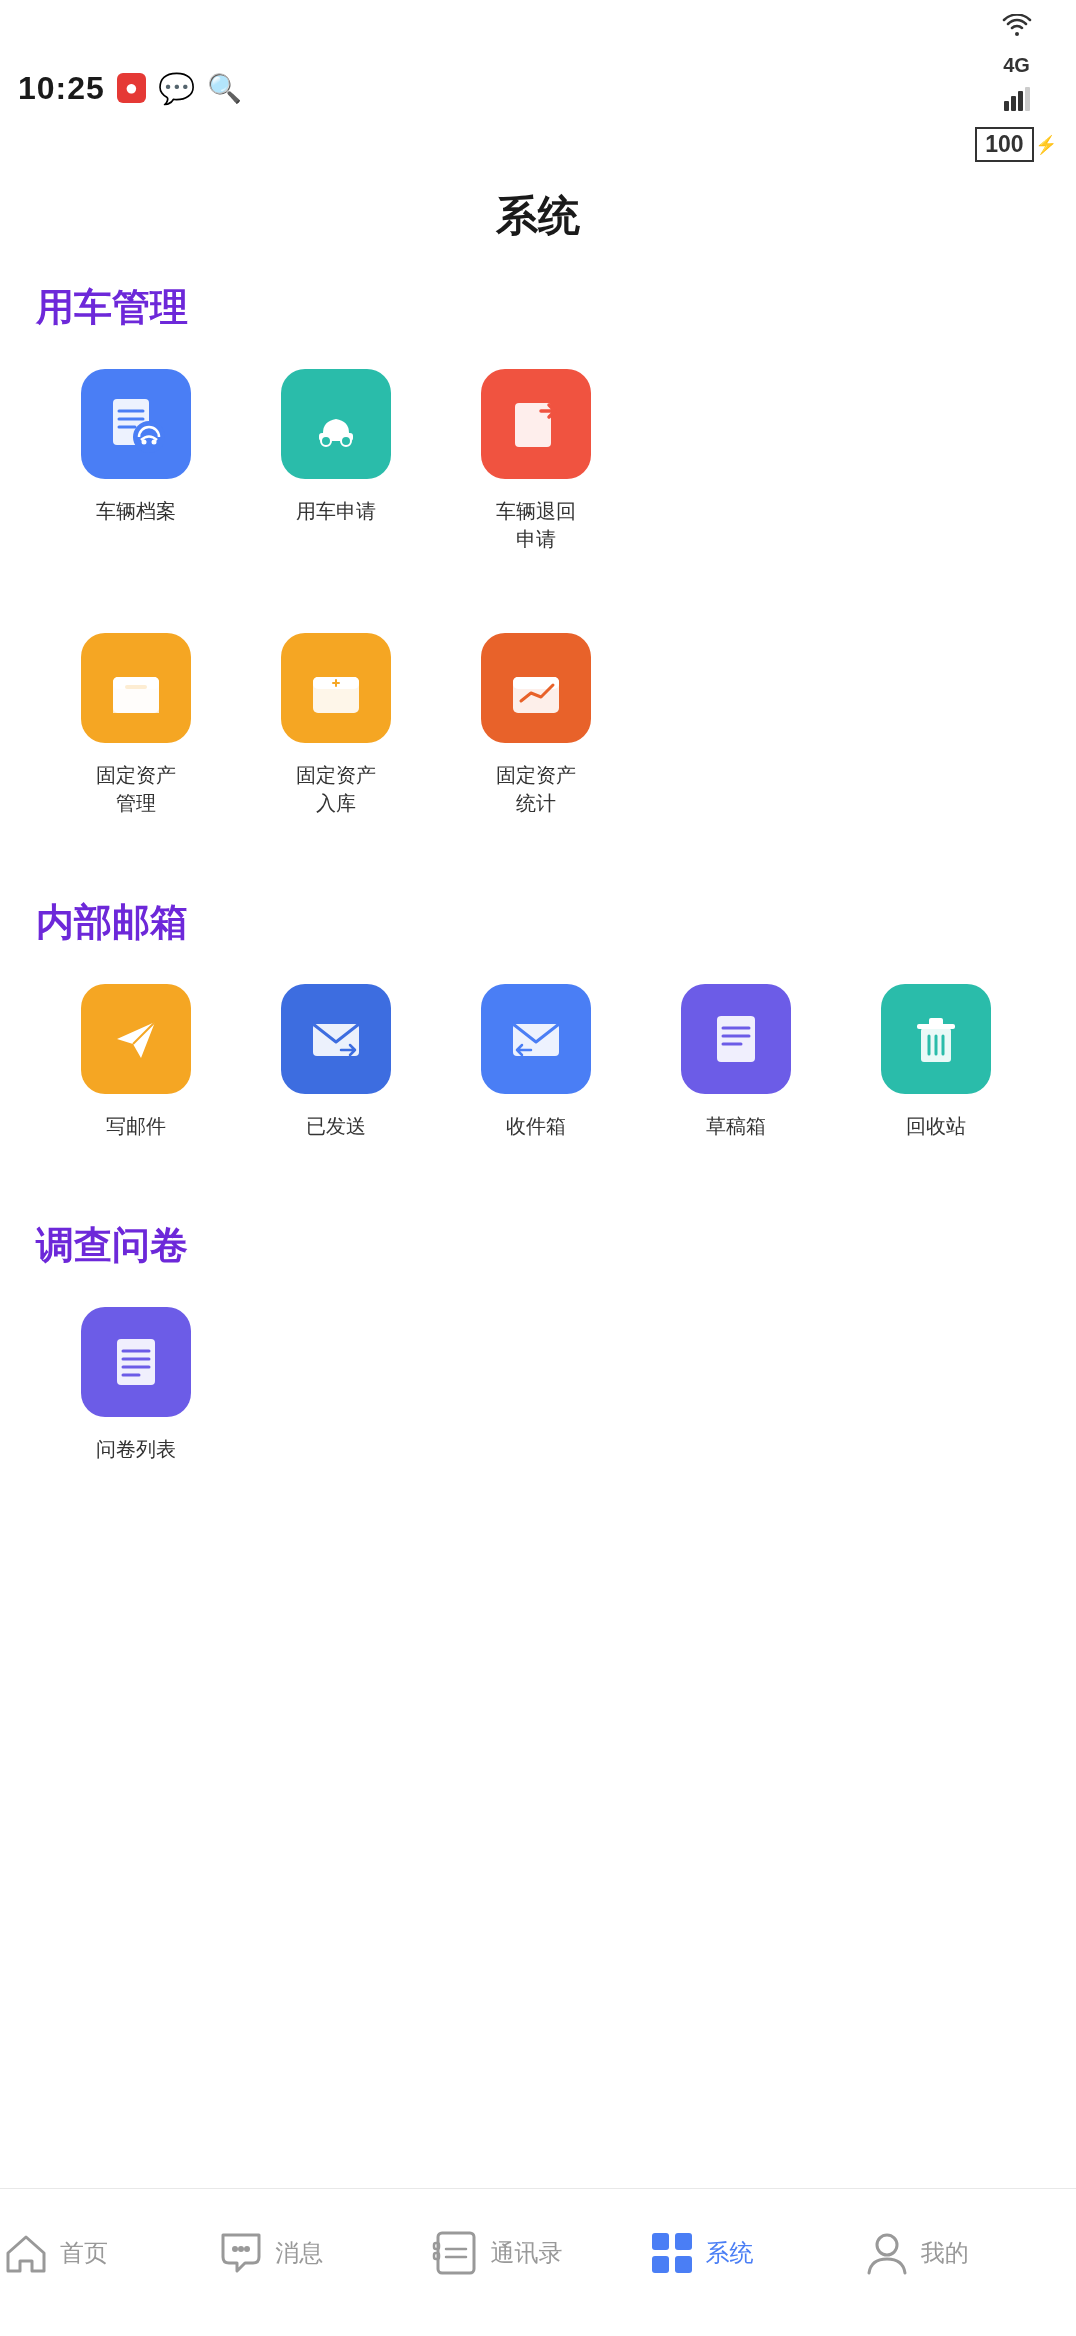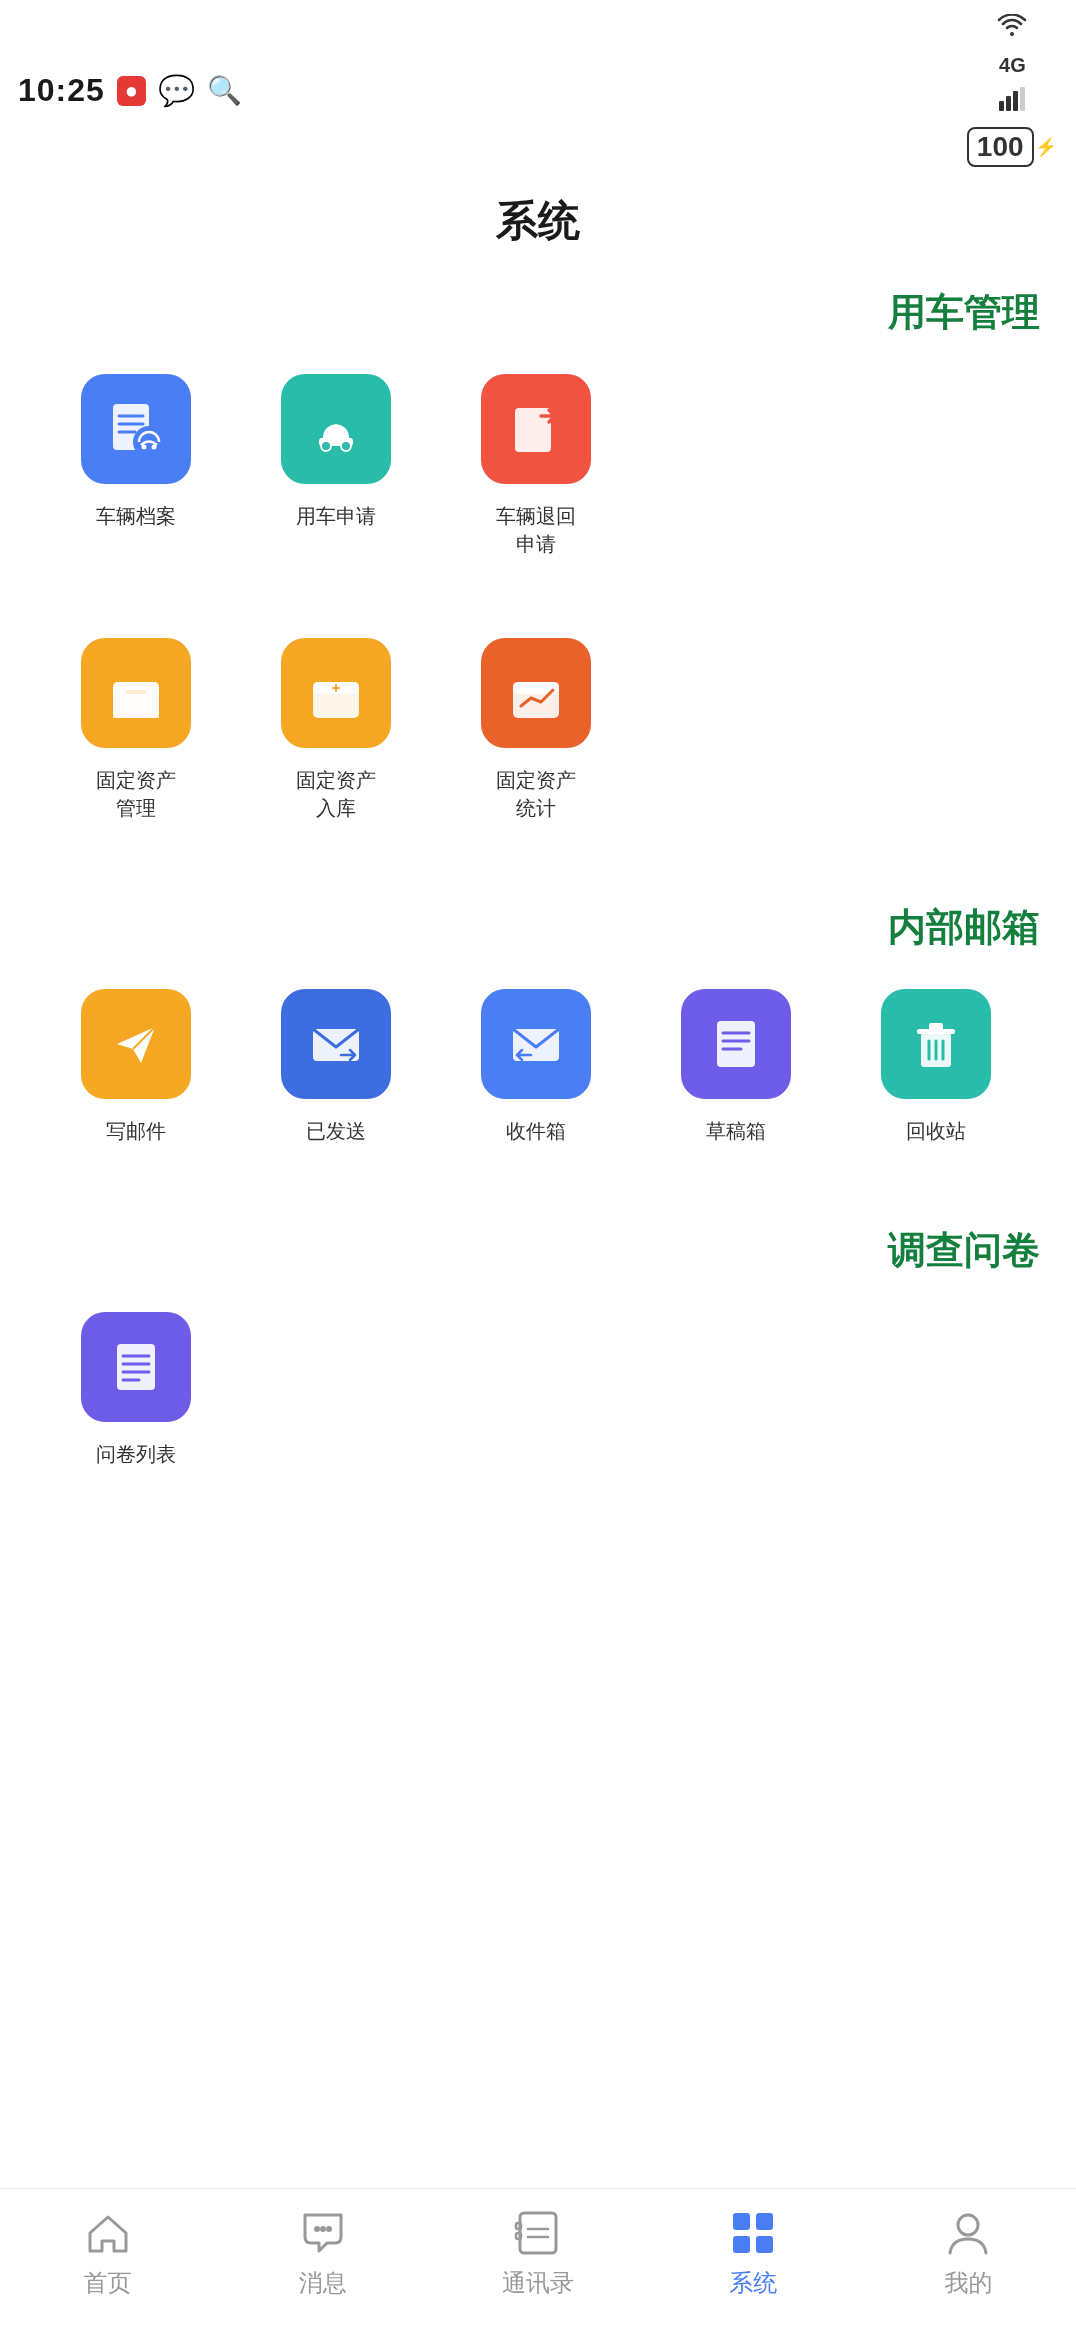--- a/index.html
+++ b/index.html
@@ -44,24 +44,23 @@
     .content {
       flex: 1;
       padding: 0 36px;
       padding-bottom: 160px;
     }
 
     
     .section-title {
       font-size: 38px;
       font-weight: 700;
-      color: #15803d;
+      color: #6d28d9;
       margin-bottom: 36px;
       margin-top: 10px;
-      text-align: right;
     }
 
     
     .icon-grid {
       display: flex;
       flex-wrap: wrap;
       gap: 0;
       margin-bottom: 48px;
     }
 
@@ -118,21 +117,21 @@
       background: #fff;
       border-top: 1px solid #e8e8e8;
       display: flex;
       align-items: center;
       justify-content: space-around;
       padding-bottom: 20px;
     }
 
     .nav-item {
       display: flex;
-      flex-direction: column;
+      flex-direction: row;
       align-items: center;
       gap: 8px;
       cursor: pointer;
       flex: 1;
     }
 
     .nav-icon {
       width: 52px;
       height: 52px;
     }
@@ -168,21 +167,21 @@
     <span style="font-size:20px;font-weight:700;color:#333;">4G</span>
     <span>
       <svg width="26" height="24" viewBox="0 0 26 24" fill="none">
         <rect x="0" y="14" width="5" height="10" rx="1" fill="#333"></rect>
         <rect x="7" y="9" width="5" height="15" rx="1" fill="#333"></rect>
         <rect x="14" y="4" width="5" height="20" rx="1" fill="#333"></rect>
         <rect x="21" y="0" width="5" height="24" rx="1" fill="#ccc"></rect>
       </svg>
     </span>
     <span style="display:flex;align-items:center;gap:2px;">
-      <span style="border:2px solid #333;border-radius:8px;padding:2px 8px;font-size:28px;font-weight:700;color:#333;">100</span>
+      <span style="border:2px solid #333;border-radius:0;padding:2px 8px;font-size:23px;font-weight:700;color:#333;">100</span>
       <span style="font-size:18px;">⚡</span>
     </span>
   </div>
 </div>
 
 <div class="page-title">系统</div>
 
 <div class="content">
 
   <div>

